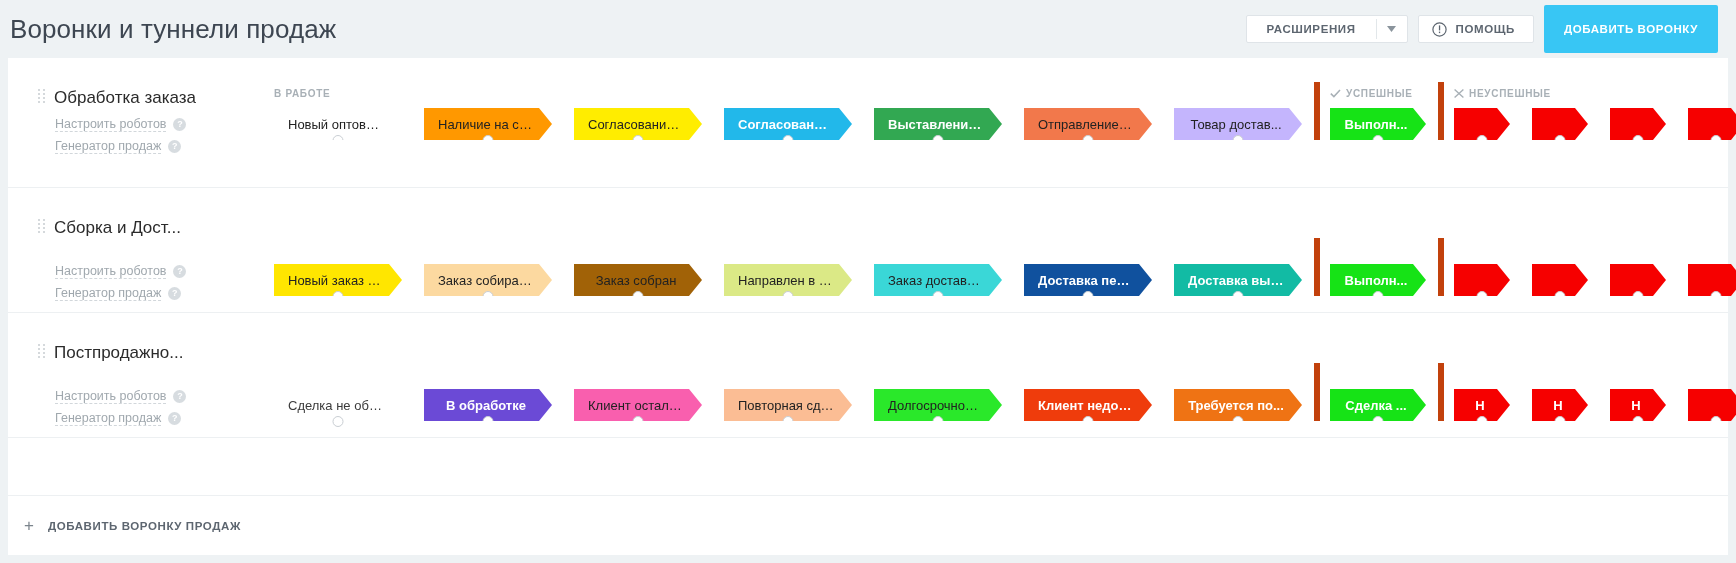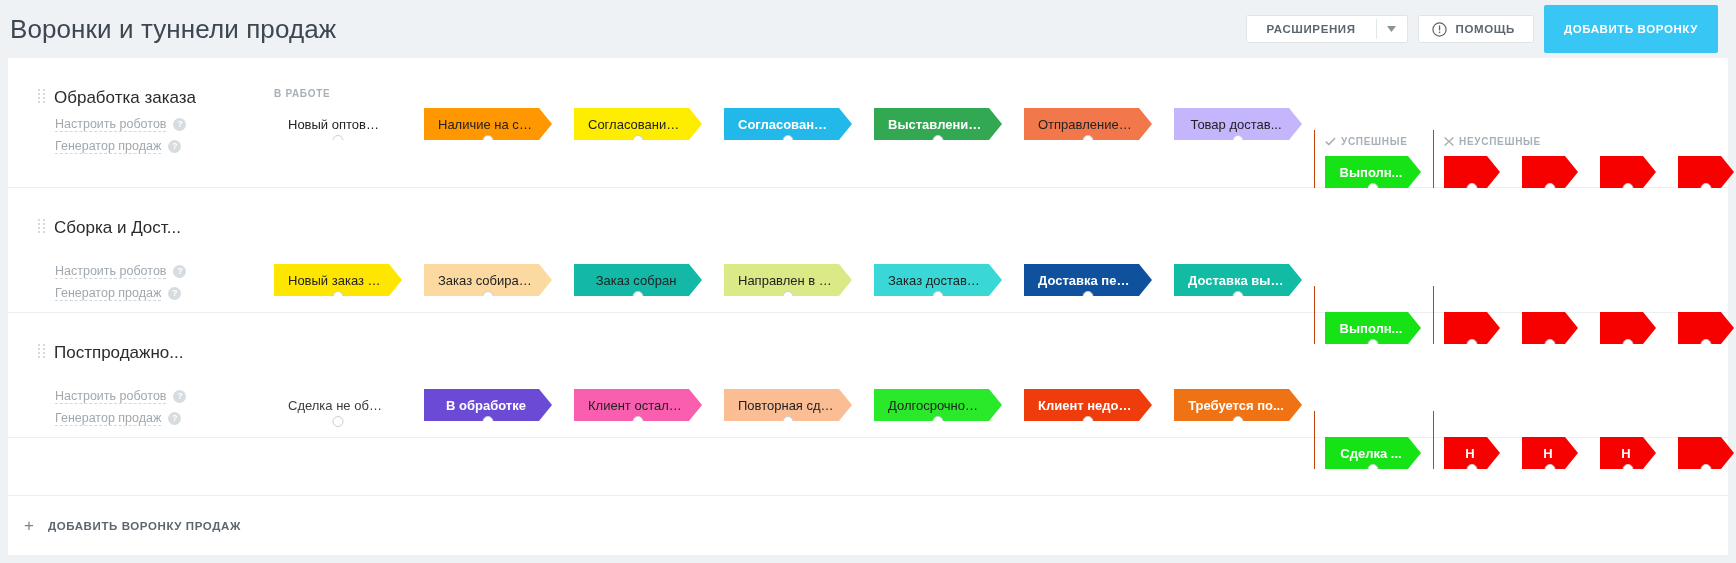--- a/index.html
+++ b/index.html
@@ -137,21 +137,21 @@
 
   
   .stages-wrap {
     flex:1;
     display:flex;
     align-items:flex-start;
     position:relative;
     padding-top:8px;
   }
   .col-group { position:relative; display:flex; align-items:flex-start; }
-  .col-group + .col-group { border-left:1px solid #c2410c;margin-top:48px; }
+  .col-group + .col-group { border-left:6px solid #c2410c; }
   .group-head {
     position:absolute;
     top:3px; left:10px;
     font-size:10px;
     font-weight:700;
     letter-spacing:.7px;
     color:#a8b0b6;
     white-space:nowrap;
     display:flex; align-items:center; gap:5px;
     height:16px;
@@ -390,21 +390,21 @@
 
         <div class="stage-list">
             <div class="stage w-normal" style="background: rgb(255, 230, 0);">
               <span class="label">Новый заказ на ...</span>
               <span class="knob"></span>
             </div>
             <div class="stage w-normal" style="background: rgb(252, 217, 160);">
               <span class="label">Заказ собирается</span>
               <span class="knob"></span>
             </div>
-            <div class="stage w-normal" style="background: #14b8a6;">
+            <div class="stage w-normal" style="background: #a16207;">
               <span class="label">Заказ собран</span>
               <span class="knob"></span>
             </div>
             <div class="stage w-normal" style="background: rgb(219, 233, 134);">
               <span class="label">Направлен в до...</span>
               <span class="knob"></span>
             </div>
             <div class="stage w-normal" style="background: rgb(58, 215, 215);">
               <span class="label">Заказ доставля...</span>
               <span class="knob"></span>

